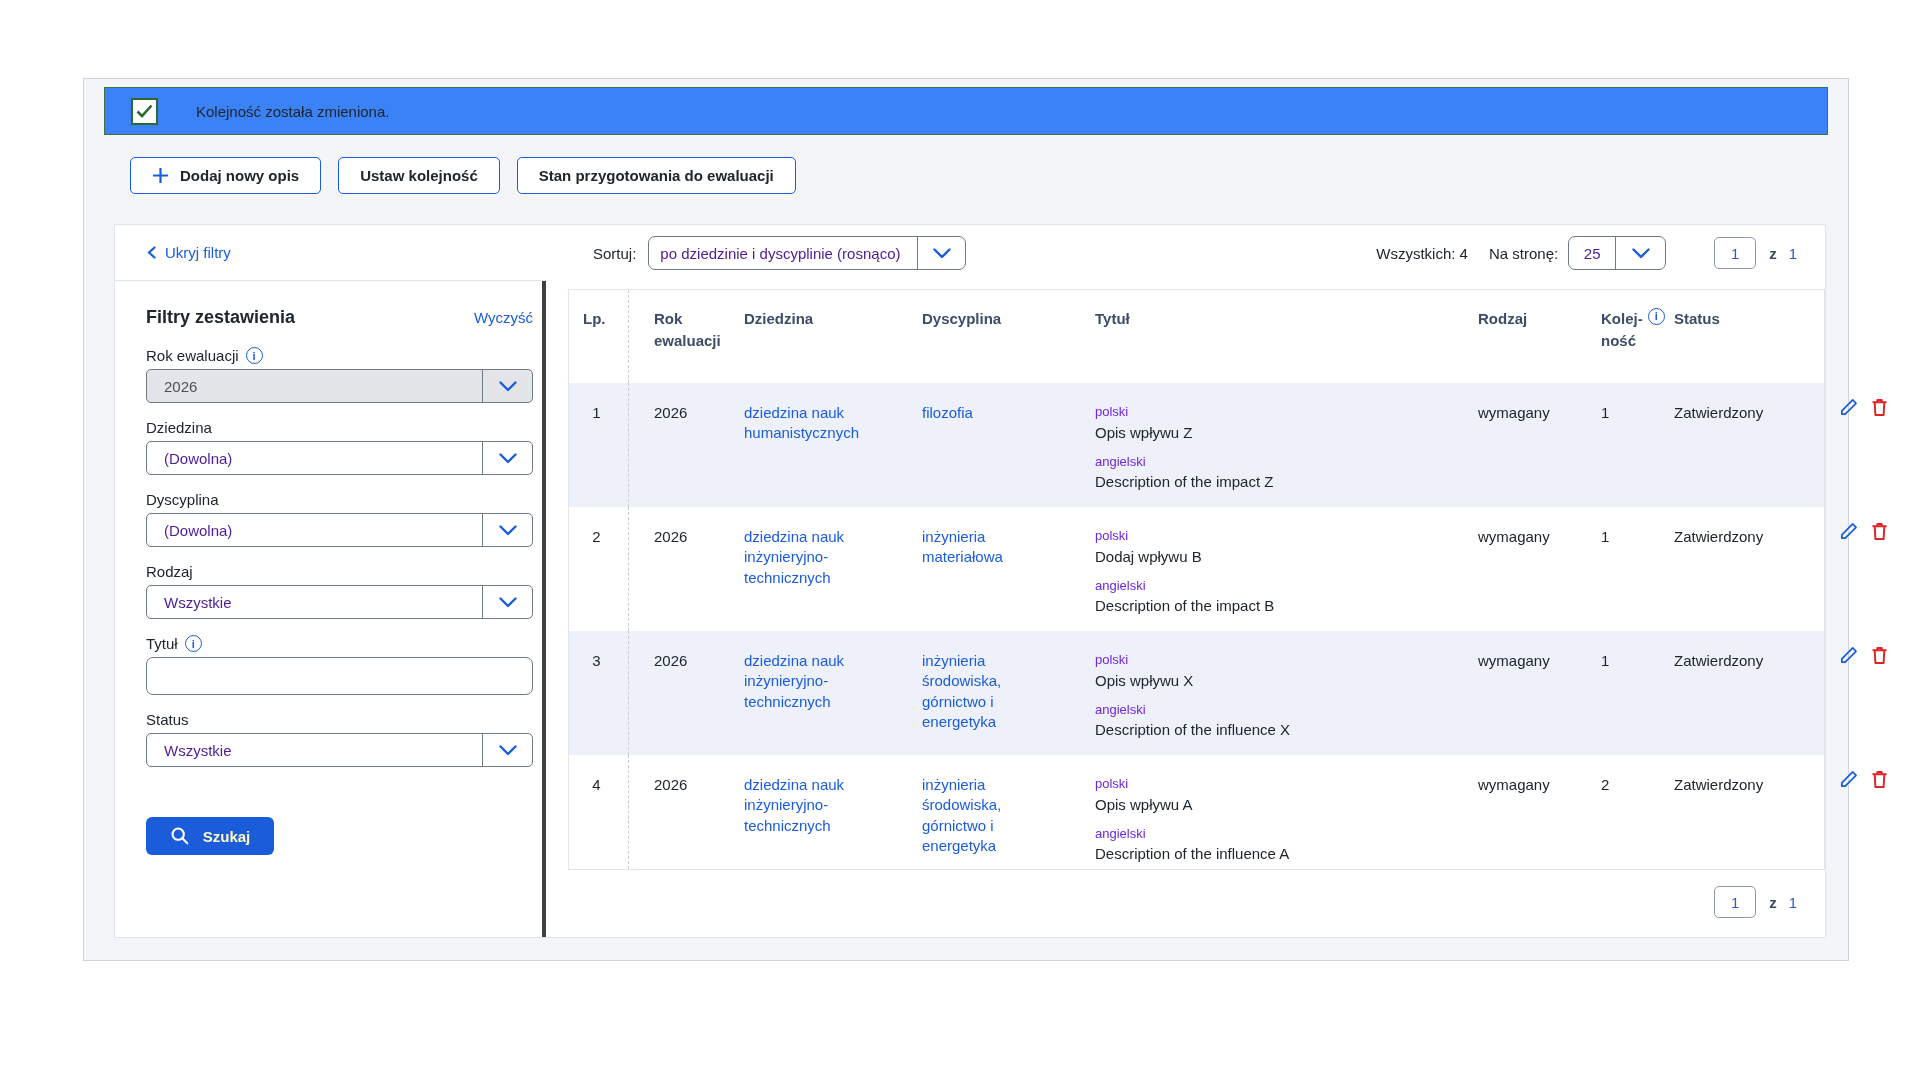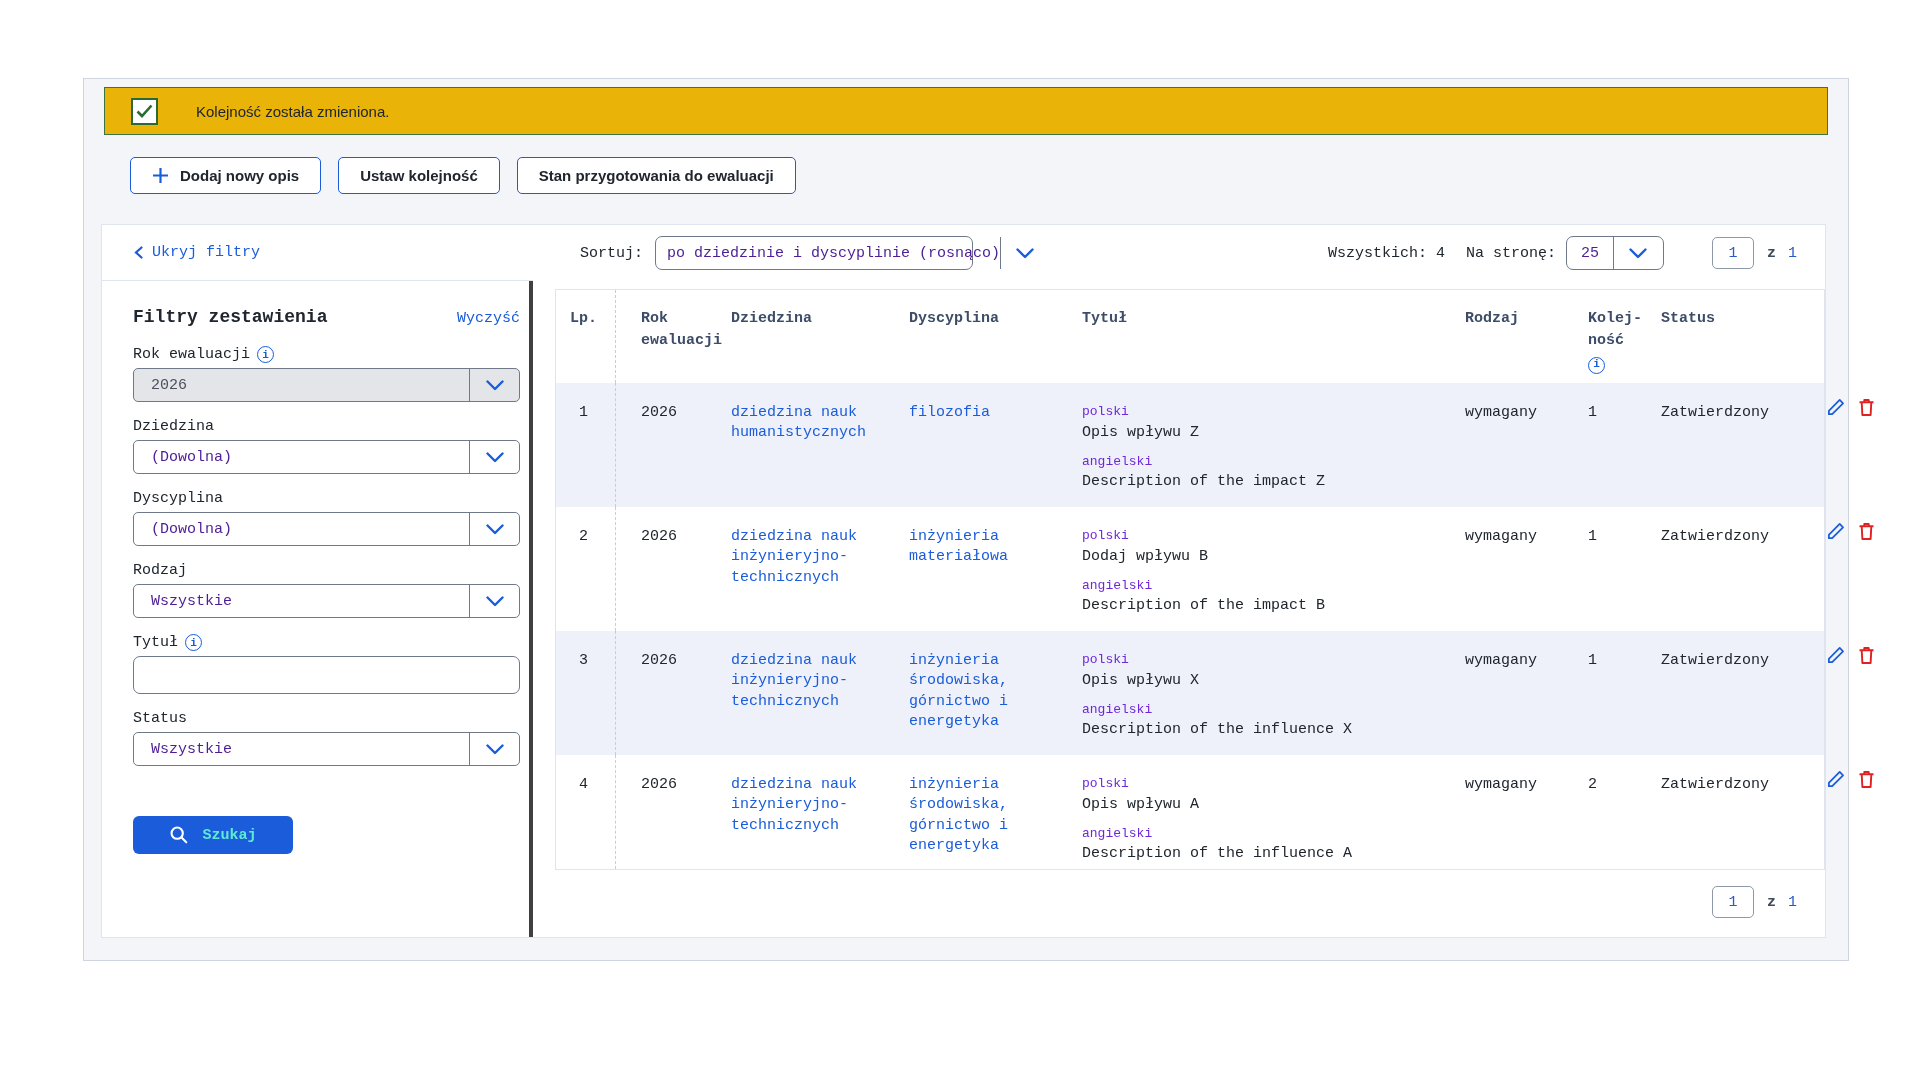--- a/index.html
+++ b/index.html
@@ -7,43 +7,43 @@
   body { position:relative; }
 
   .container {
     position:absolute; left:83px; top:78px; width:1766px; height:883px;
     background:#f4f5f9; border:1px solid #cfd4de;
   }
 
   
   .alert {
     margin:8px 20px 0 20px; height:48px;
-    background:#eab308; border:1px solid #3c7340;
+    background:#3b82f6; border:1px solid #3c7340;
     display:flex; align-items:center;text-align:center;
   }
   .alert-check {
     width:27px; height:27px; margin-left:26px; background:#fff;
     border:2px solid #2d6a33; display:flex; align-items:center; justify-content:center;
     flex:0 0 auto;
   }
   .alert-text { margin-left:38px; font-size:15px; color:#20262e; }
 
   
   .actions-row { margin:22px 0 0 46px; display:flex; gap:17px; }
   .btn-outline {
     height:37px; padding:0 21px; background:#fff;
     border:1.5px solid #1a5cd9; border-radius:5px;
     font-family:inherit; font-size:15px; font-weight:700; color:#20262e;
     display:inline-flex; align-items:center; gap:11px; cursor:pointer;
   }
 
   
   .panel {
-    margin:30px 22px 0 17px; height:714px; background:#ffffff;
-    border:1px solid #e0e4ec; display:flex; flex-direction:column;font-family:Liberation Mono, monospace;
+    margin:30px 22px 0 30px; height:714px; background:#ffffff;
+    border:1px solid #e0e4ec; display:flex; flex-direction:column;
   }
   .panel-top { height:56px; display:flex; flex:0 0 auto; }
   .panel-top-left {
     width:431px; border-bottom:1px solid #e0e4ec;
     display:flex; align-items:center; padding-left:32px; flex:0 0 auto;
   }
   .panel-top-right { flex:1; display:flex; align-items:center; padding:0 28px 0 47px; }
   .panel-main { flex:1; display:flex; min-height:0; }
 
   .link { color:#1a5cd9; font-size:15px; font-weight:500; text-decoration:none; cursor:pointer; }
@@ -93,43 +93,43 @@
   .text-input {
     width:100%; height:38px; border:1px solid #6f7987; border-radius:7px;
     background:#fff; font-family:inherit; font-size:15px; color:#20262e; padding:0 14px;
   }
   .info-icon {
     width:17px; height:17px; border:1.5px solid #1a5cd9; border-radius:50%;
     color:#1a5cd9; font-size:11px; font-weight:700; font-style:normal;
     display:inline-flex; align-items:center; justify-content:center; flex:0 0 auto; cursor:pointer;
   }
   .search-btn {
-    margin-top:50px; width:160px; height:38px; background:#1a5cd9; border:none; border-radius:6px;
-    color:#5eead4; font-family:inherit; font-size:15px; font-weight:700;
+    margin-top:50px; width:128px; height:38px; background:#1a5cd9; border:none; border-radius:6px;
+    color:#fef9c3; font-family:inherit; font-size:15px; font-weight:700;
     display:flex; align-items:center; justify-content:center; gap:13px; cursor:pointer;
   }
 
   
   .table-col { flex:1; padding-left:22px; display:flex; flex-direction:column; min-width:0; }
   .table { margin-top:8px; border:1px solid #e0e4ec; }
   .trow { display:grid; grid-template-columns:60px 77px 165px 160px 370px 110px 60px 145px 1fr;gap:13px; }
   .trow.header { min-height:93px; }
   .trow.body-row { min-height:124px; }
   .trow.body-row.last { min-height:114px; }
   .trow.striped { background:#eef1fa; }
   .cell { padding:20px 4px 0 12px; font-size:15px; color:#20262e; line-height:1.35; }
   .trow.header .cell { padding-top:18px; font-weight:600; color:#3d4d68; line-height:1.45; }
   .cell-lp { border-right:1px dashed #c7ccd6; }
   .trow.header .cell-lp { padding-left:14px; }
   .trow.body-row .cell-lp { padding-left:0; text-align:center; }
   .cell-link { color:#1a5cd9; text-decoration:none; cursor:pointer; display:inline-block; }
   .cell-title .lang { font-size:13px; color:#6d28d9; }
   .cell-title .val { font-size:15px; color:#20262e; margin-top:2px; }
   .cell-title .mt { margin-top:10px; }
-  .header-order { display:flex; flex-direction:column; gap:5px; align-items:flex-start; }
+  .header-order { display:flex; flex-direction:row; gap:5px; align-items:flex-start; }
   .cell-actions { display:flex; gap:10px; padding-top:14px; padding-left:18px; align-items:flex-start; }
   .icon-btn { display:inline-flex; cursor:pointer; }
 
   .bottom-pager-row { display:flex; justify-content:flex-end; padding:16px 28px 0 0; }
 </style>
 </head>
 <body>
 
 <div class="container">
 

